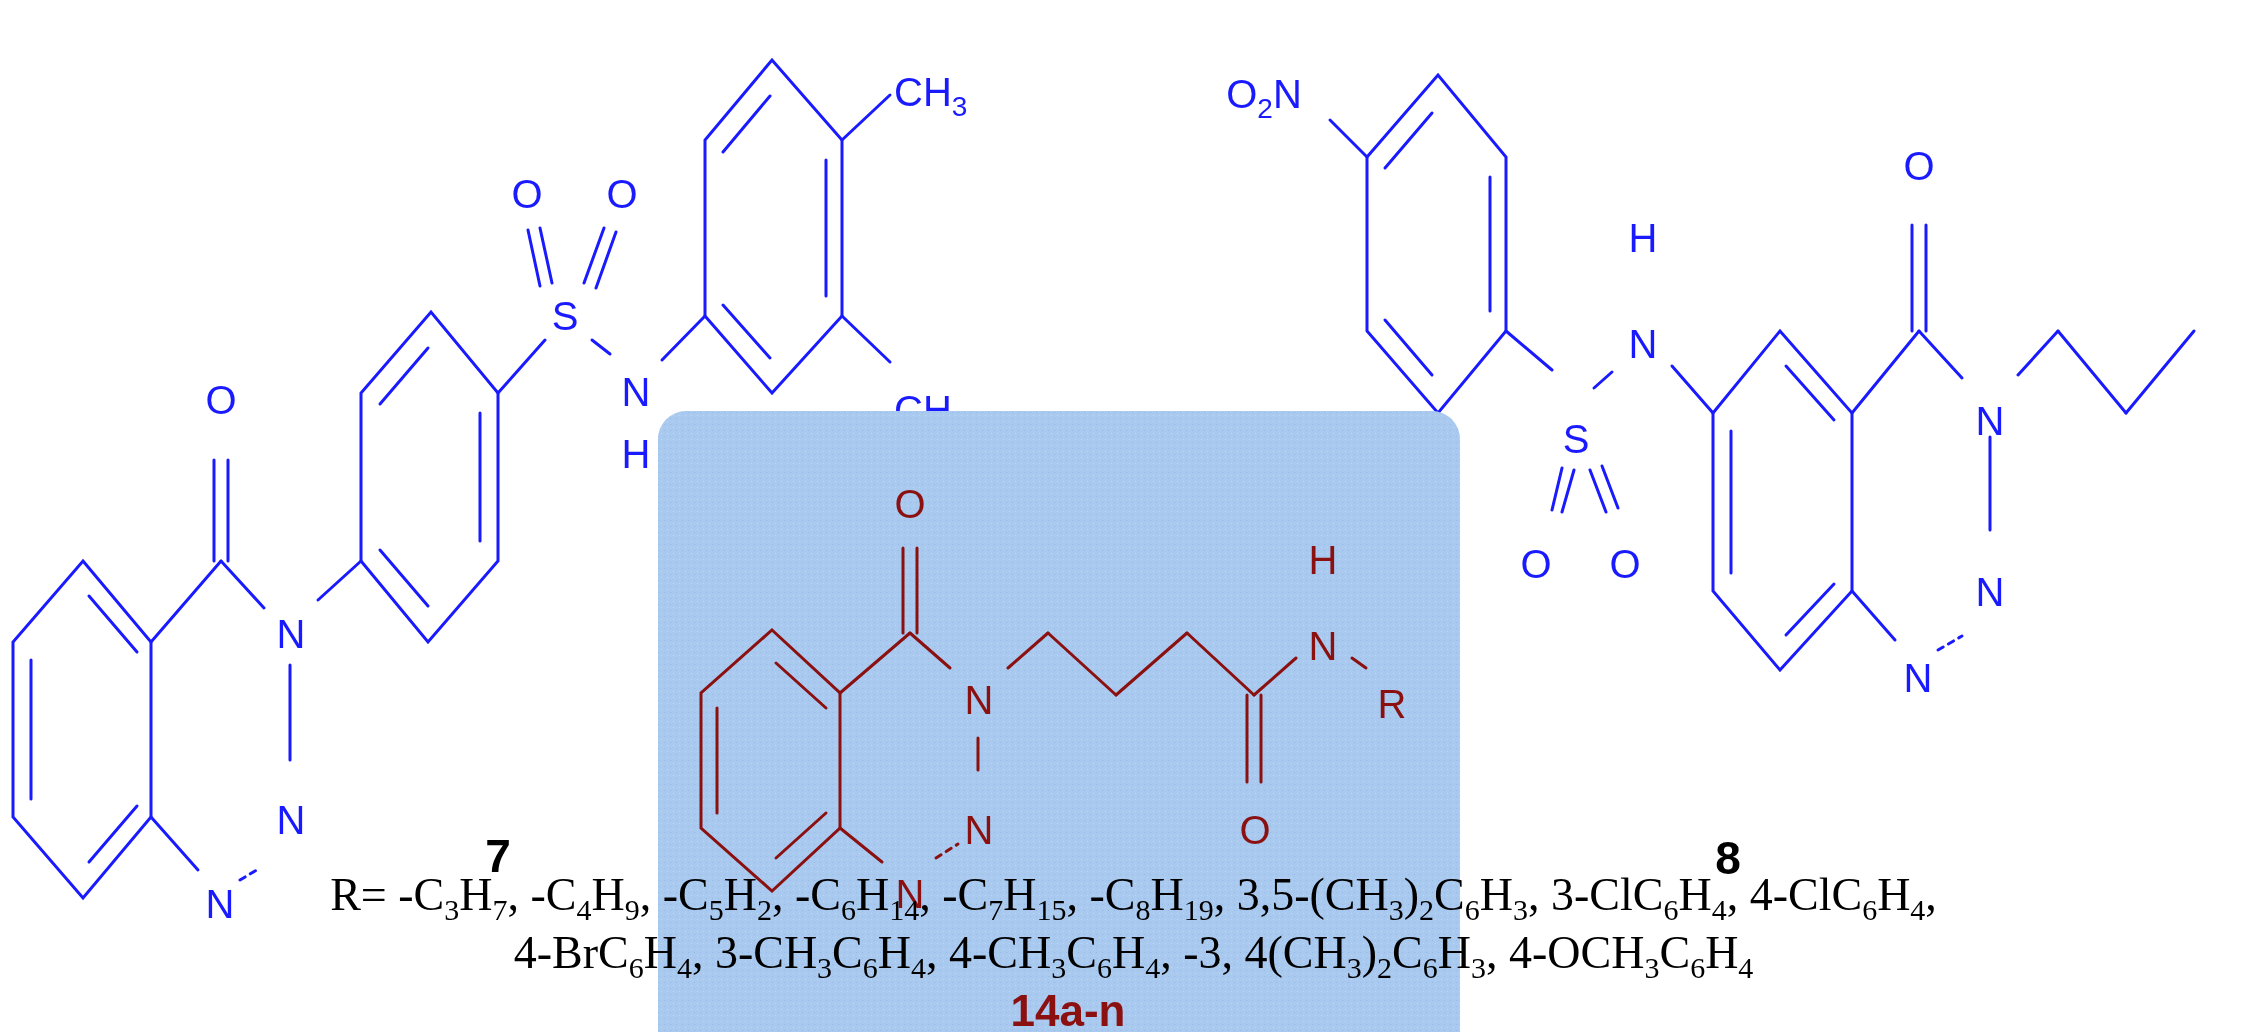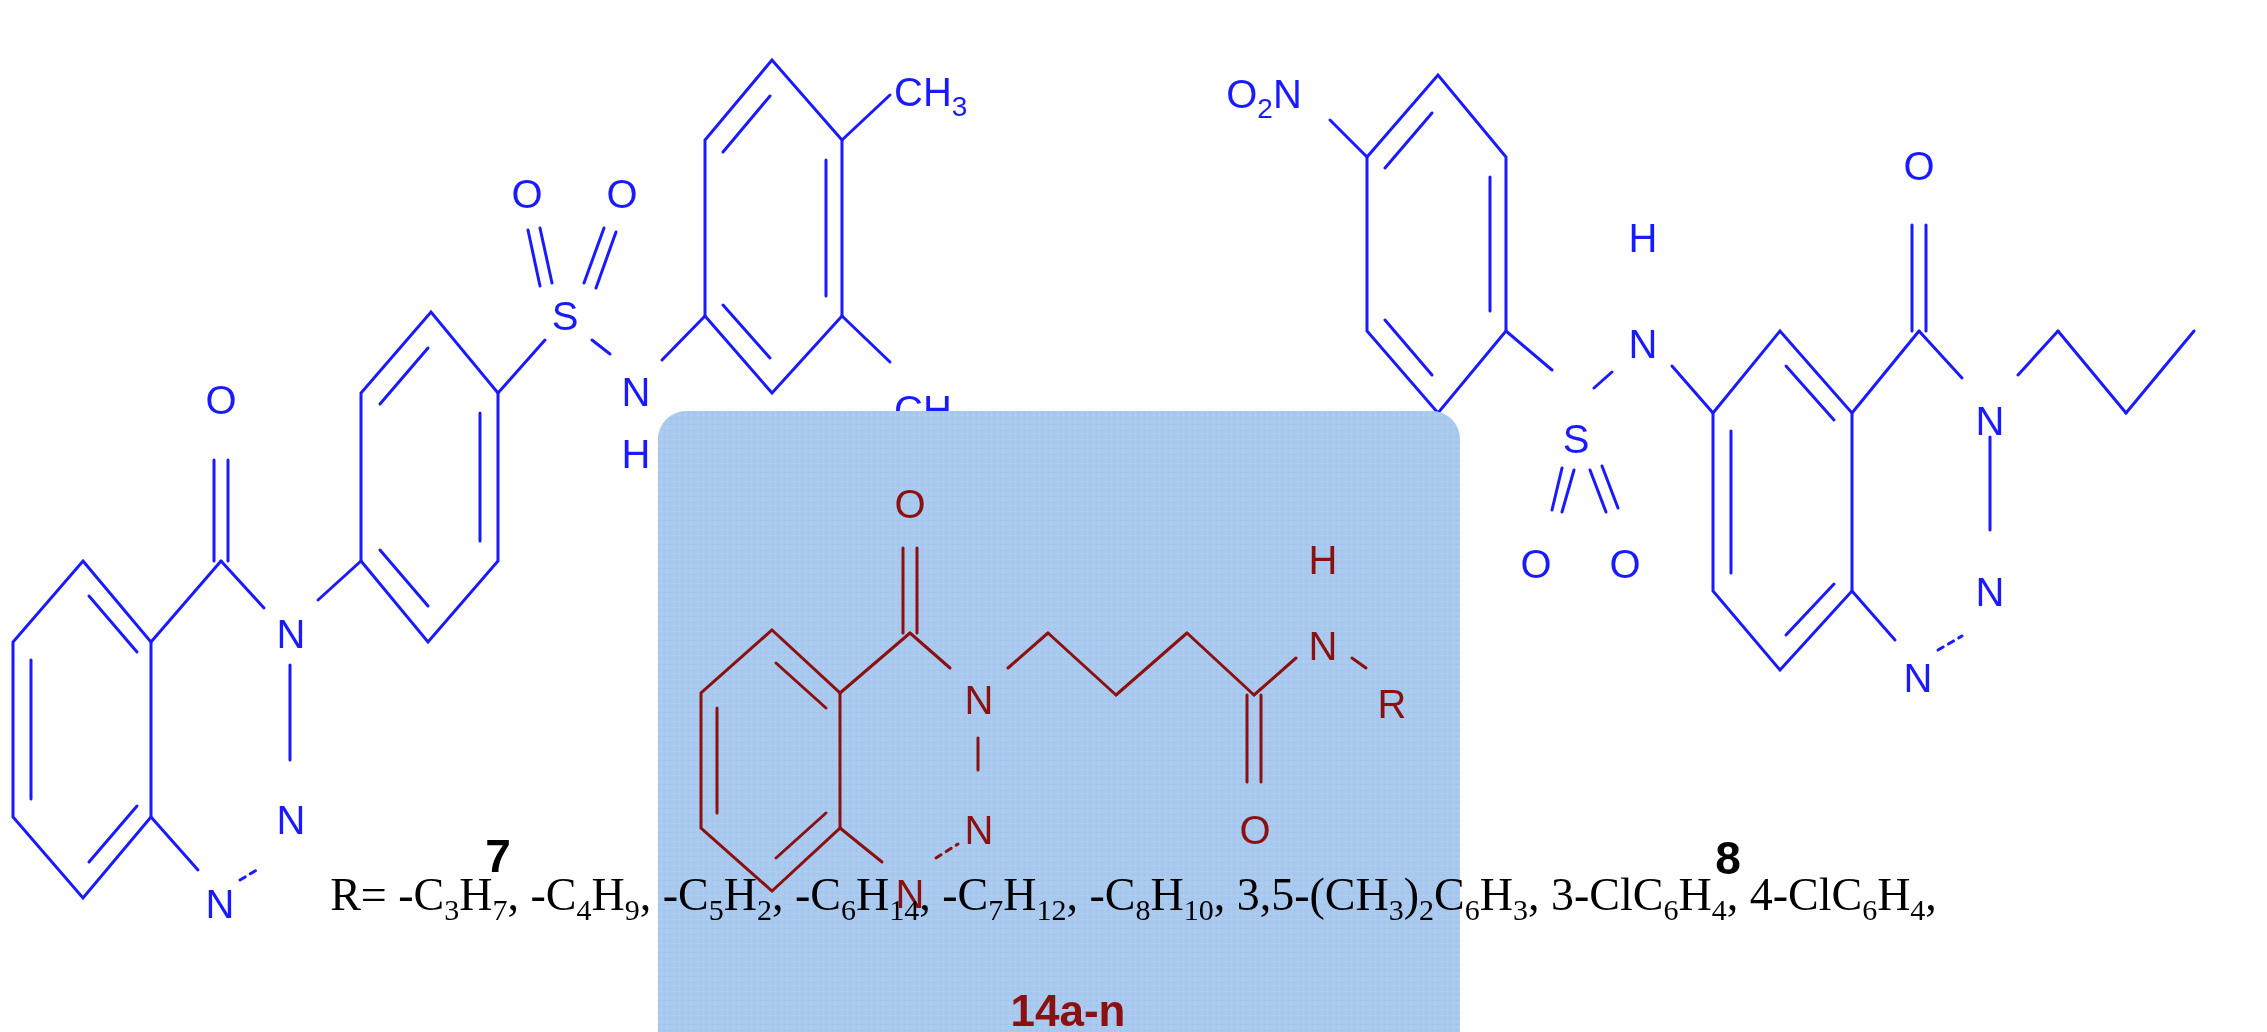--- a/index.html
+++ b/index.html
@@ -150,14 +150,15 @@
     <text x="910" y="908">N</text>
     <text x="1255" y="844">O</text>
     <text x="1323" y="660">N</text>
     <text x="1323" y="574">H</text>
     <text x="1392" y="718">R</text>
   </g>
   <text x="1068" y="1026" font-size="44" font-weight="bold" fill="#8b1010" text-anchor="middle" class="lbl">14a-n</text>
 </svg>
 
 <div id="r-groups">
-  <span class="line" id="rline1">R= -C<sub>3</sub>H<sub>7</sub>, -C<sub>4</sub>H<sub>9</sub>, -C<sub>5</sub>H<sub>2</sub>, -C<sub>6</sub>H<sub>14</sub>, -C<sub>7</sub>H<sub>12</sub>, -C<sub>8</sub>H<sub>10</sub>, 3,5-(CH<sub>3</sub>)<sub>2</sub>C<sub>6</sub>H<sub>3</sub>, 3-ClC<sub>6</sub>H<sub>4</sub>, 4-ClC<sub>6</sub>H<sub>4</sub>,</span>
+  <span class="line" id="rline1">R= -C<sub>3</sub>H<sub>7</sub>, -C<sub>4</sub>H<sub>9</sub>, -C<sub>5</sub>H<sub>2</sub>, -C<sub>6</sub>H<sub>14</sub>, -C<sub>7</sub>H<sub>15</sub>, -C<sub>8</sub>H<sub>19</sub>, 3,5-(CH<sub>3</sub>)<sub>2</sub>C<sub>6</sub>H<sub>3</sub>, 3-ClC<sub>6</sub>H<sub>4</sub>, 4-ClC<sub>6</sub>H<sub>4</sub>,</span>
+  <span class="line" id="rline2">4-BrC<sub>6</sub>H<sub>4</sub>, 3-CH<sub>3</sub>C<sub>6</sub>H<sub>4</sub>, 4-CH<sub>3</sub>C<sub>6</sub>H<sub>4</sub>, -3, 4(CH<sub>3</sub>)<sub>2</sub>C<sub>6</sub>H<sub>3</sub>, 4-OCH<sub>3</sub>C<sub>6</sub>H<sub>4</sub></span>
 </div>
 
 </body></html>

